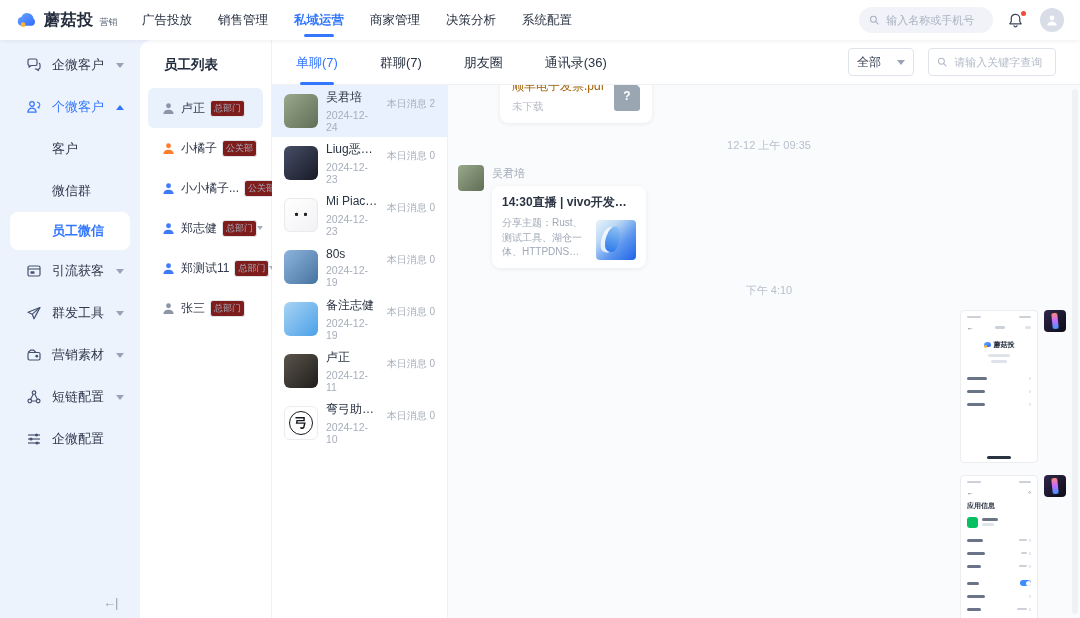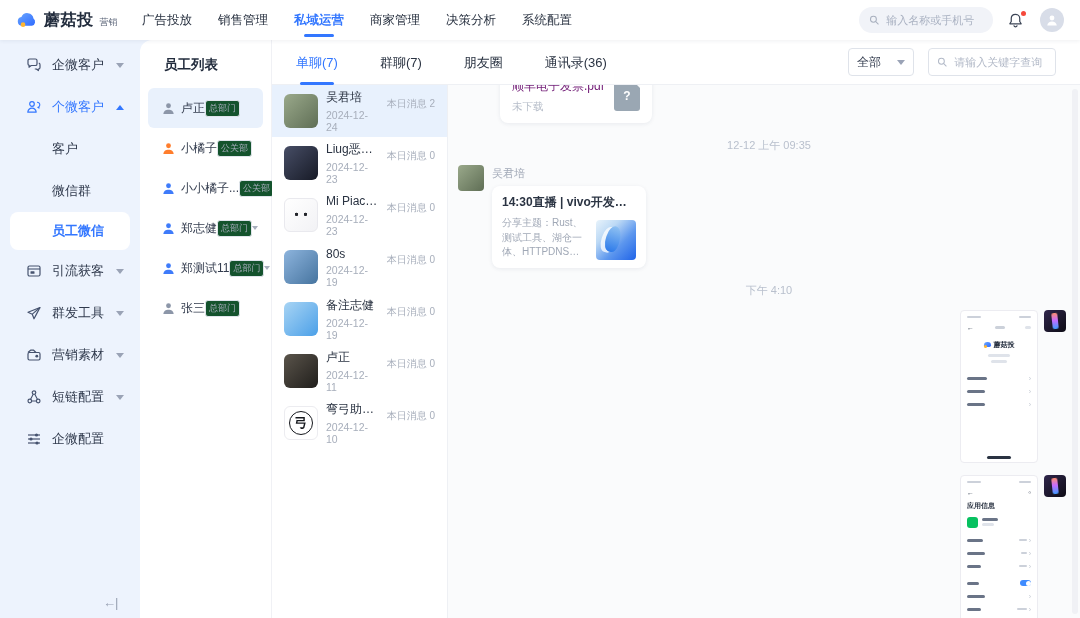--- a/index.html
+++ b/index.html
@@ -39,21 +39,21 @@
   .content{flex:1;background:#fff;border-radius:12px 0 0 0;display:flex;overflow:hidden;}
 
   
   .emp-panel{width:132px;border-right:1px solid #f0f1f5;padding-top:16px;flex:none;}
   .emp-title{font-size:13.5px;font-weight:700;color:#222c3d;padding-left:24px;margin-bottom:14px;}
   .emp-item{height:40px;display:flex;align-items:center;margin:0 8px;padding:0 8px 0 14px;border-radius:6px;cursor:pointer;}
   .emp-item.selected{background:#e9f1fc;}
   .emp-icon{display:flex;margin-right:6px;flex:none;}
   .tone-gray{color:#8c96a8;} .tone-orange{color:#ff7d2c;} .tone-blue{color:#3e7bfa;}
   .emp-name{font-size:12px;color:#333c4e;white-space:nowrap;}
-  .emp-badge{font-size:9px;color:#a3abb8;border:1px solid #e0e5ec;border-radius:3px;padding:1px 3px;background:#14532d;white-space:nowrap;flex:none;}
+  .emp-badge{margin-left:5px;font-size:9px;color:#a3abb8;border:1px solid #e0e5ec;border-radius:3px;padding:1px 3px;background:#7f1d1d;white-space:nowrap;flex:none;}
   .emp-chev{margin-left:auto;width:0;height:0;border-left:3.5px solid transparent;border-right:3.5px solid transparent;border-top:4.5px solid #a7aebc;}
 
   
   .right-sec{flex:1;display:flex;flex-direction:column;min-width:0;}
   .right-header{height:45px;border-bottom:1px solid #eef0f4;display:flex;align-items:center;padding:0 24px;flex:none;}
   .tabs{display:flex;gap:42px;text-align:center;}
   .tab{font-size:13px;color:#2a3342;height:45px;line-height:45px;position:relative;cursor:pointer;white-space:nowrap;}
   .tab.active{color:#3377ff;}
   .tab.active::after{content:'';position:absolute;left:50%;transform:translateX(-50%);bottom:0;width:34px;height:3px;border-radius:2px;background:#3377ff;}
   .header-controls{margin-left:auto;display:flex;gap:14px;align-items:center;border-radius:9px;}
@@ -79,21 +79,21 @@
   .chat-main{flex:1;min-width:0;}
   .chat-name{font-size:12px;color:#2a3342;white-space:nowrap;overflow:hidden;text-overflow:ellipsis;max-width:86px;}
   .chat-date{font-size:10.5px;color:#a7aebb;margin-top:3px;}
   .chat-meta{font-size:10px;color:#a7aebb;align-self:flex-start;margin-top:12px;white-space:nowrap;}
 
   
   .messages{flex:1;position:relative;background:#fafbfc;overflow:hidden;padding-left:10px;min-width:0;}
   .scroll-track{position:absolute;right:2px;top:4px;bottom:4px;width:6px;border-radius:3px;background:#f0f1f5;}
   .msg-card{background:#fff;border-radius:8px;box-shadow:0 1px 4px rgba(29,43,71,.08);}
   .file-card{margin:-16px 0 0 42px;width:152px;padding:9px 12px;display:flex;align-items:center;justify-content:space-between;}
-  .file-name{font-size:12px;color:#701a75;white-space:nowrap;}
+  .file-name{font-size:12px;color:#a16207;white-space:nowrap;}
   .file-status{font-size:10.5px;color:#b6bdc9;margin-top:5px;}
   .file-icon{width:26px;height:30px;background:#9aa7b3;border-radius:3px;position:relative;display:flex;align-items:center;justify-content:center;color:#fff;font-size:12px;font-weight:700;flex:none;margin-left:10px;}
   .file-icon::before{content:'';position:absolute;top:0;right:0;border-left:7px solid transparent;border-top:7px solid #fafbfc;border-radius:0 3px 0 0;}
   .msg-time{text-align:center;font-size:11px;color:#b9c0cd;margin:15px 0 12px;}
   .link-row{display:flex;gap:8px;margin-left:0;}
   .msg-avatar{width:26px;height:26px;border-radius:4px;flex:none;}
   .msg-sender{font-size:11px;color:#a0a8b6;margin:1px 0 5px;}
   .link-card{width:154px;padding:8px 10px;}
   .link-title{font-size:12px;font-weight:700;color:#2a3342;white-space:nowrap;overflow:hidden;text-overflow:ellipsis;margin-bottom:5px;}
   .link-body{display:flex;gap:7px;}

